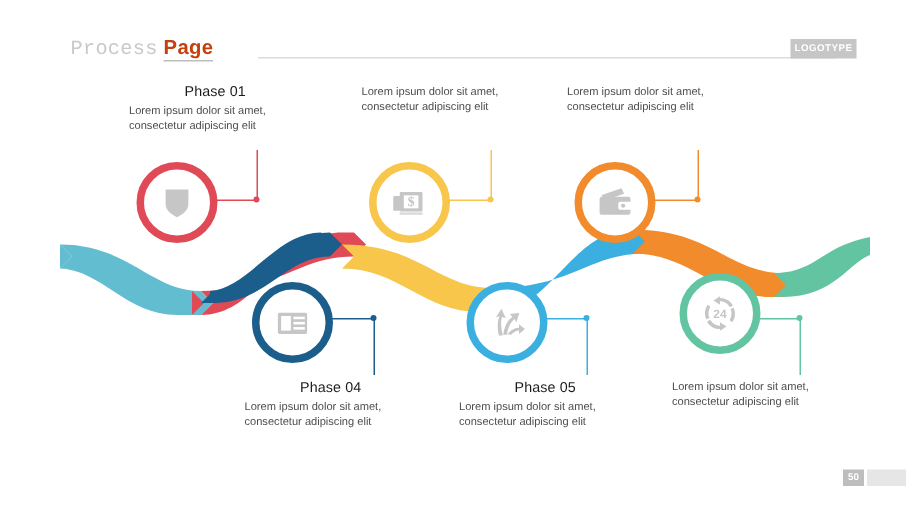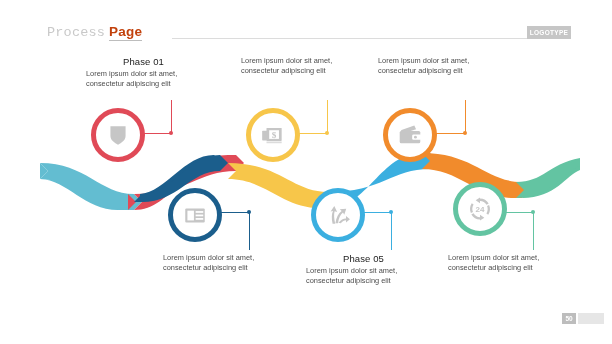--- a/index.html
+++ b/index.html
@@ -316,20 +316,21 @@
 
   <div class="txt" style="left:241px; top:56px;">
     <p class="desc">Lorem ipsum dolor sit amet, consectetur adipiscing elit</p>
   </div>
 
   <div class="txt" style="left:378px; top:56px;">
     <p class="desc">Lorem ipsum dolor sit amet, consectetur adipiscing elit</p>
   </div>
 
   <div class="txt" style="left:163px; top:253px;">
+    <p class="ph">Phase 04</p>
     <p class="desc">Lorem ipsum dolor sit amet, consectetur adipiscing elit</p>
   </div>
 
   <div class="txt" style="left:306px; top:253px;">
     <p class="ph">Phase 05</p>
     <p class="desc">Lorem ipsum dolor sit amet, consectetur adipiscing elit</p>
   </div>
 
   <div class="txt" style="left:448px; top:253px;">
     <p class="desc">Lorem ipsum dolor sit amet, consectetur adipiscing elit</p>

